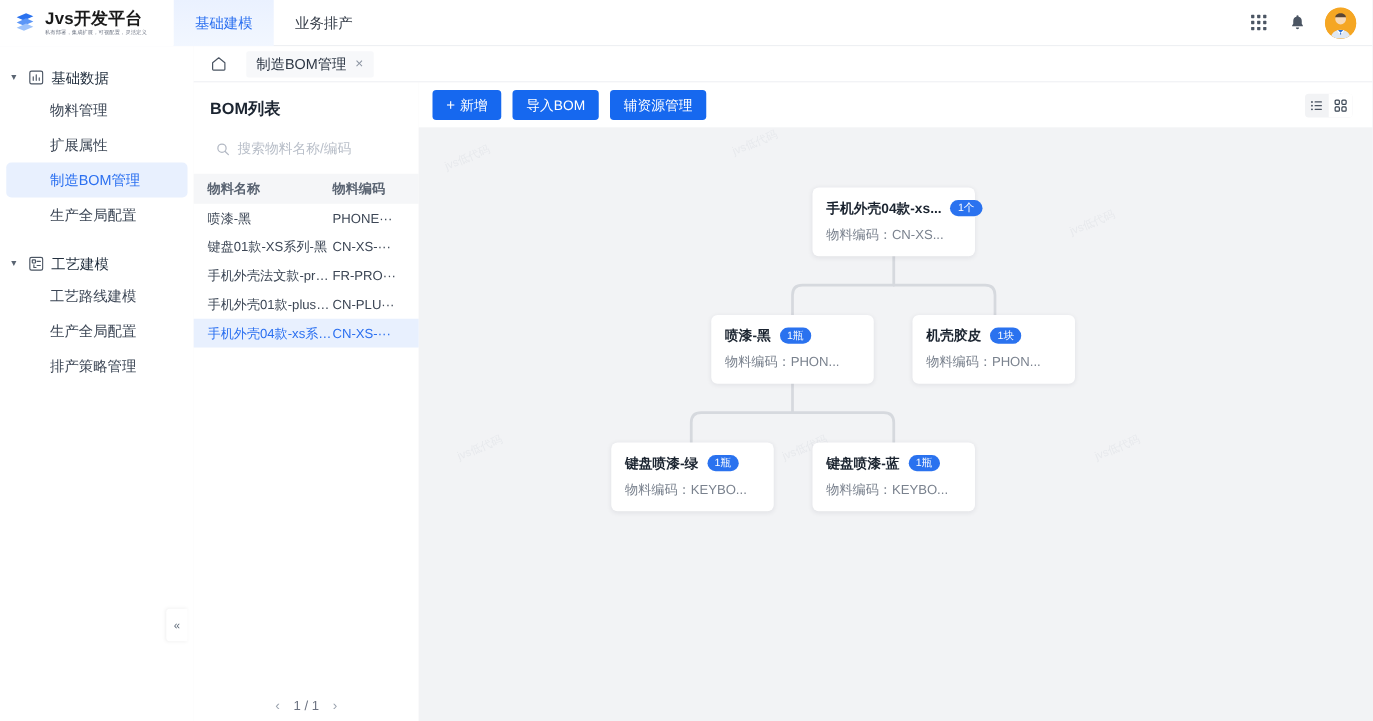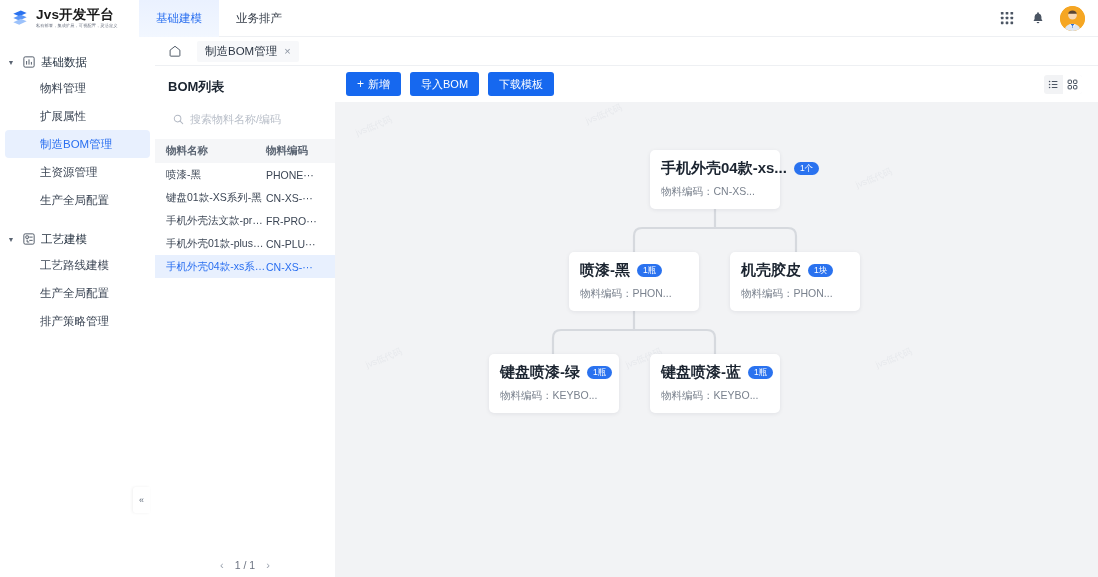--- a/index.html
+++ b/index.html
@@ -145,21 +145,21 @@
     position: absolute; top: 102px; left: 335px; width: 763px; height: 475px;
     background: #f2f3f5; overflow: hidden;
   }
   .canvas svg.links { position: absolute; inset: 0; width: 763px; height: 475px; }
   .node {
     position: absolute; background: #fff; border-radius: 5px;
     box-shadow: 0 1px 4px rgba(20,30,50,.08);
     padding: 9px 11px 10px 11px;
   }
   .node-head { display: flex; align-items: center; gap: 7px; }
-  .node-title { font-size: 15px; font-weight: 700; color: #1b2430; white-space: nowrap; }
+  .node-title { font-size: 11px; font-weight: 700; color: #1b2430; white-space: nowrap; }
   .badge {
     background: #2a72ef; color: #fff; font-size: 8.5px; border-radius: 8px;
     padding: 1.5px 6px; line-height: 1.15; white-space: nowrap;
   }
   .node-sub { font-size: 10.5px; color: #7a828e; margin-top: 7px; white-space: nowrap; }
   .wm {
     position: absolute; font-size: 9px; color: rgba(140,150,165,.10);
     transform: rotate(-22deg); pointer-events: none; white-space: nowrap;
     font-family: "Liberation Sans", sans-serif;
   }
@@ -242,23 +242,20 @@
       <div class="sb-item">
         <span>物料管理</span>
       </div>
       <div class="sb-item">
         <span>扩展属性</span>
       </div>
       <div class="sb-item active">
         <span>制造BOM管理</span>
       </div>
       <div class="sb-item">
-        <span>主资源管理</span>
-      </div>
-      <div class="sb-item">
         <span>生产全局配置</span>
       </div>
     </div>
 
     <div class="sb-group">
       <div class="sb-group-head">
         <span class="caret">▼</span>
         <span class="gicon">
           <svg viewBox="0 0 14 14" width="12" height="12" fill="none" stroke="#4b5563" stroke-width="1.1">
             <rect x="1" y="1" width="12" height="12" rx="1.6"></rect>
@@ -345,21 +342,21 @@
 
   <div class="toolbar">
     <button class="btn">
       <span class="plus">+</span>
       <span>新增</span>
     </button>
     <button class="btn">
       <span>导入BOM</span>
     </button>
     <button class="btn">
-      <span>下载模板</span>
+      <span>辅资源管理</span>
     </button>
 
     <div class="viewtoggle">
       <span class="vt">
         <svg viewBox="0 0 14 14" width="11" height="11" fill="#4b5563">
           <circle cx="2" cy="3.2" r="1"></circle>
             <rect x="4.6" y="2.6" width="7.6" height="1.2" rx=".6"></rect>
           <circle cx="2" cy="7" r="1"></circle>
             <rect x="4.6" y="6.4" width="7.6" height="1.2" rx=".6"></rect>
           <circle cx="2" cy="10.8" r="1"></circle>

